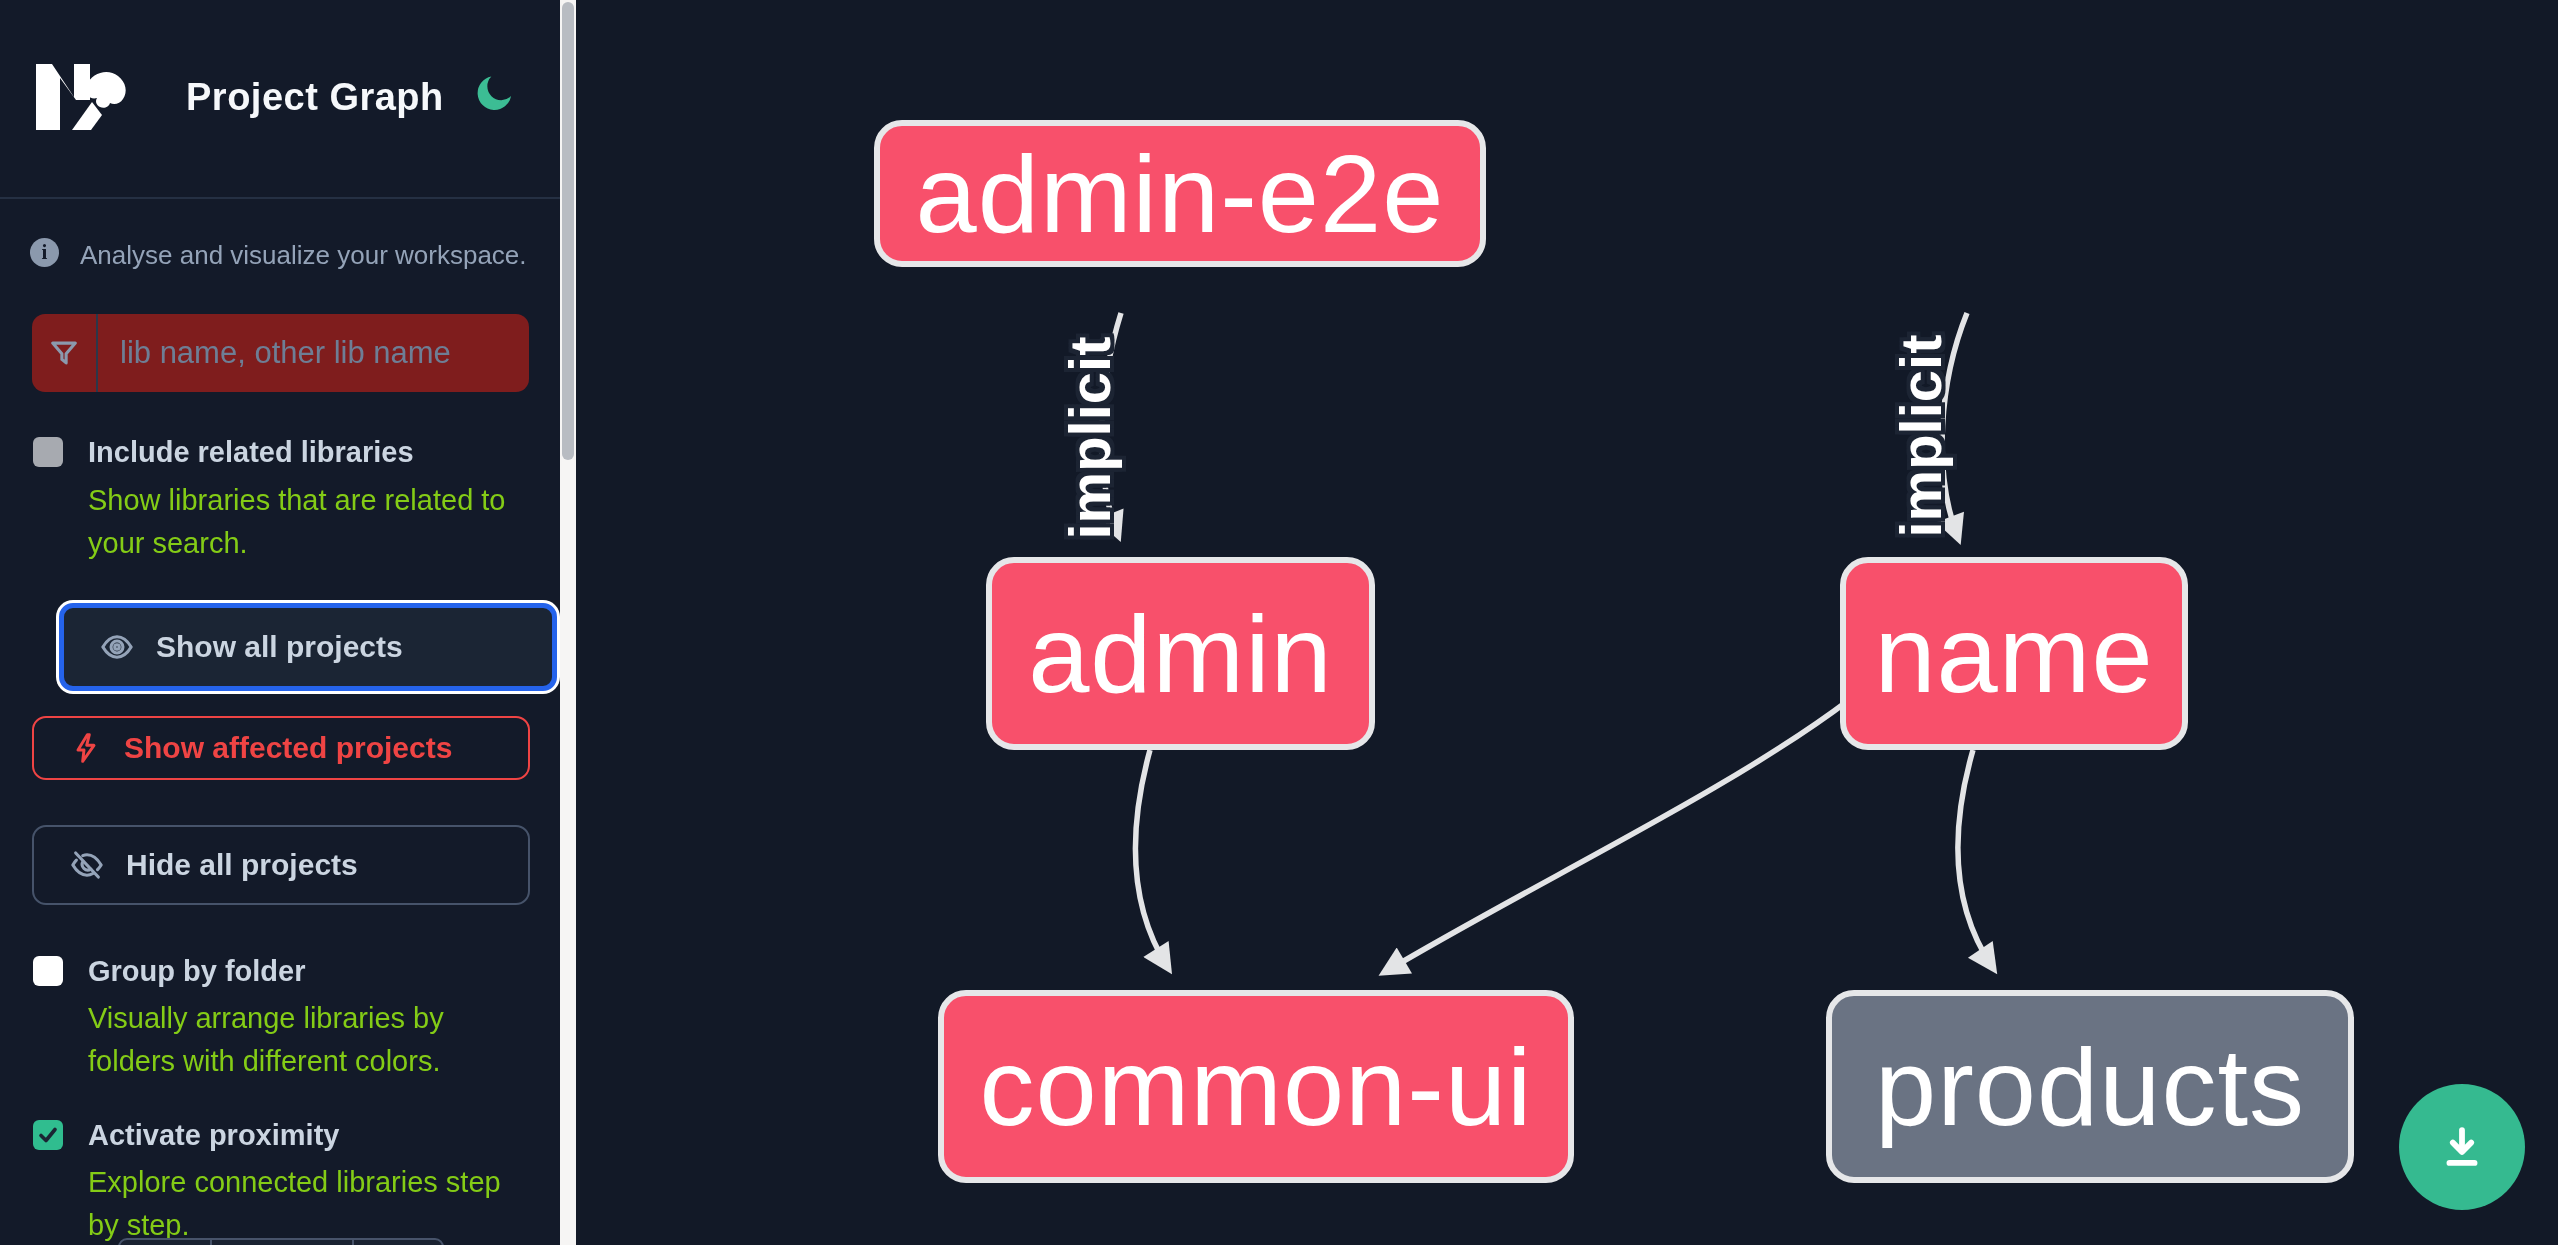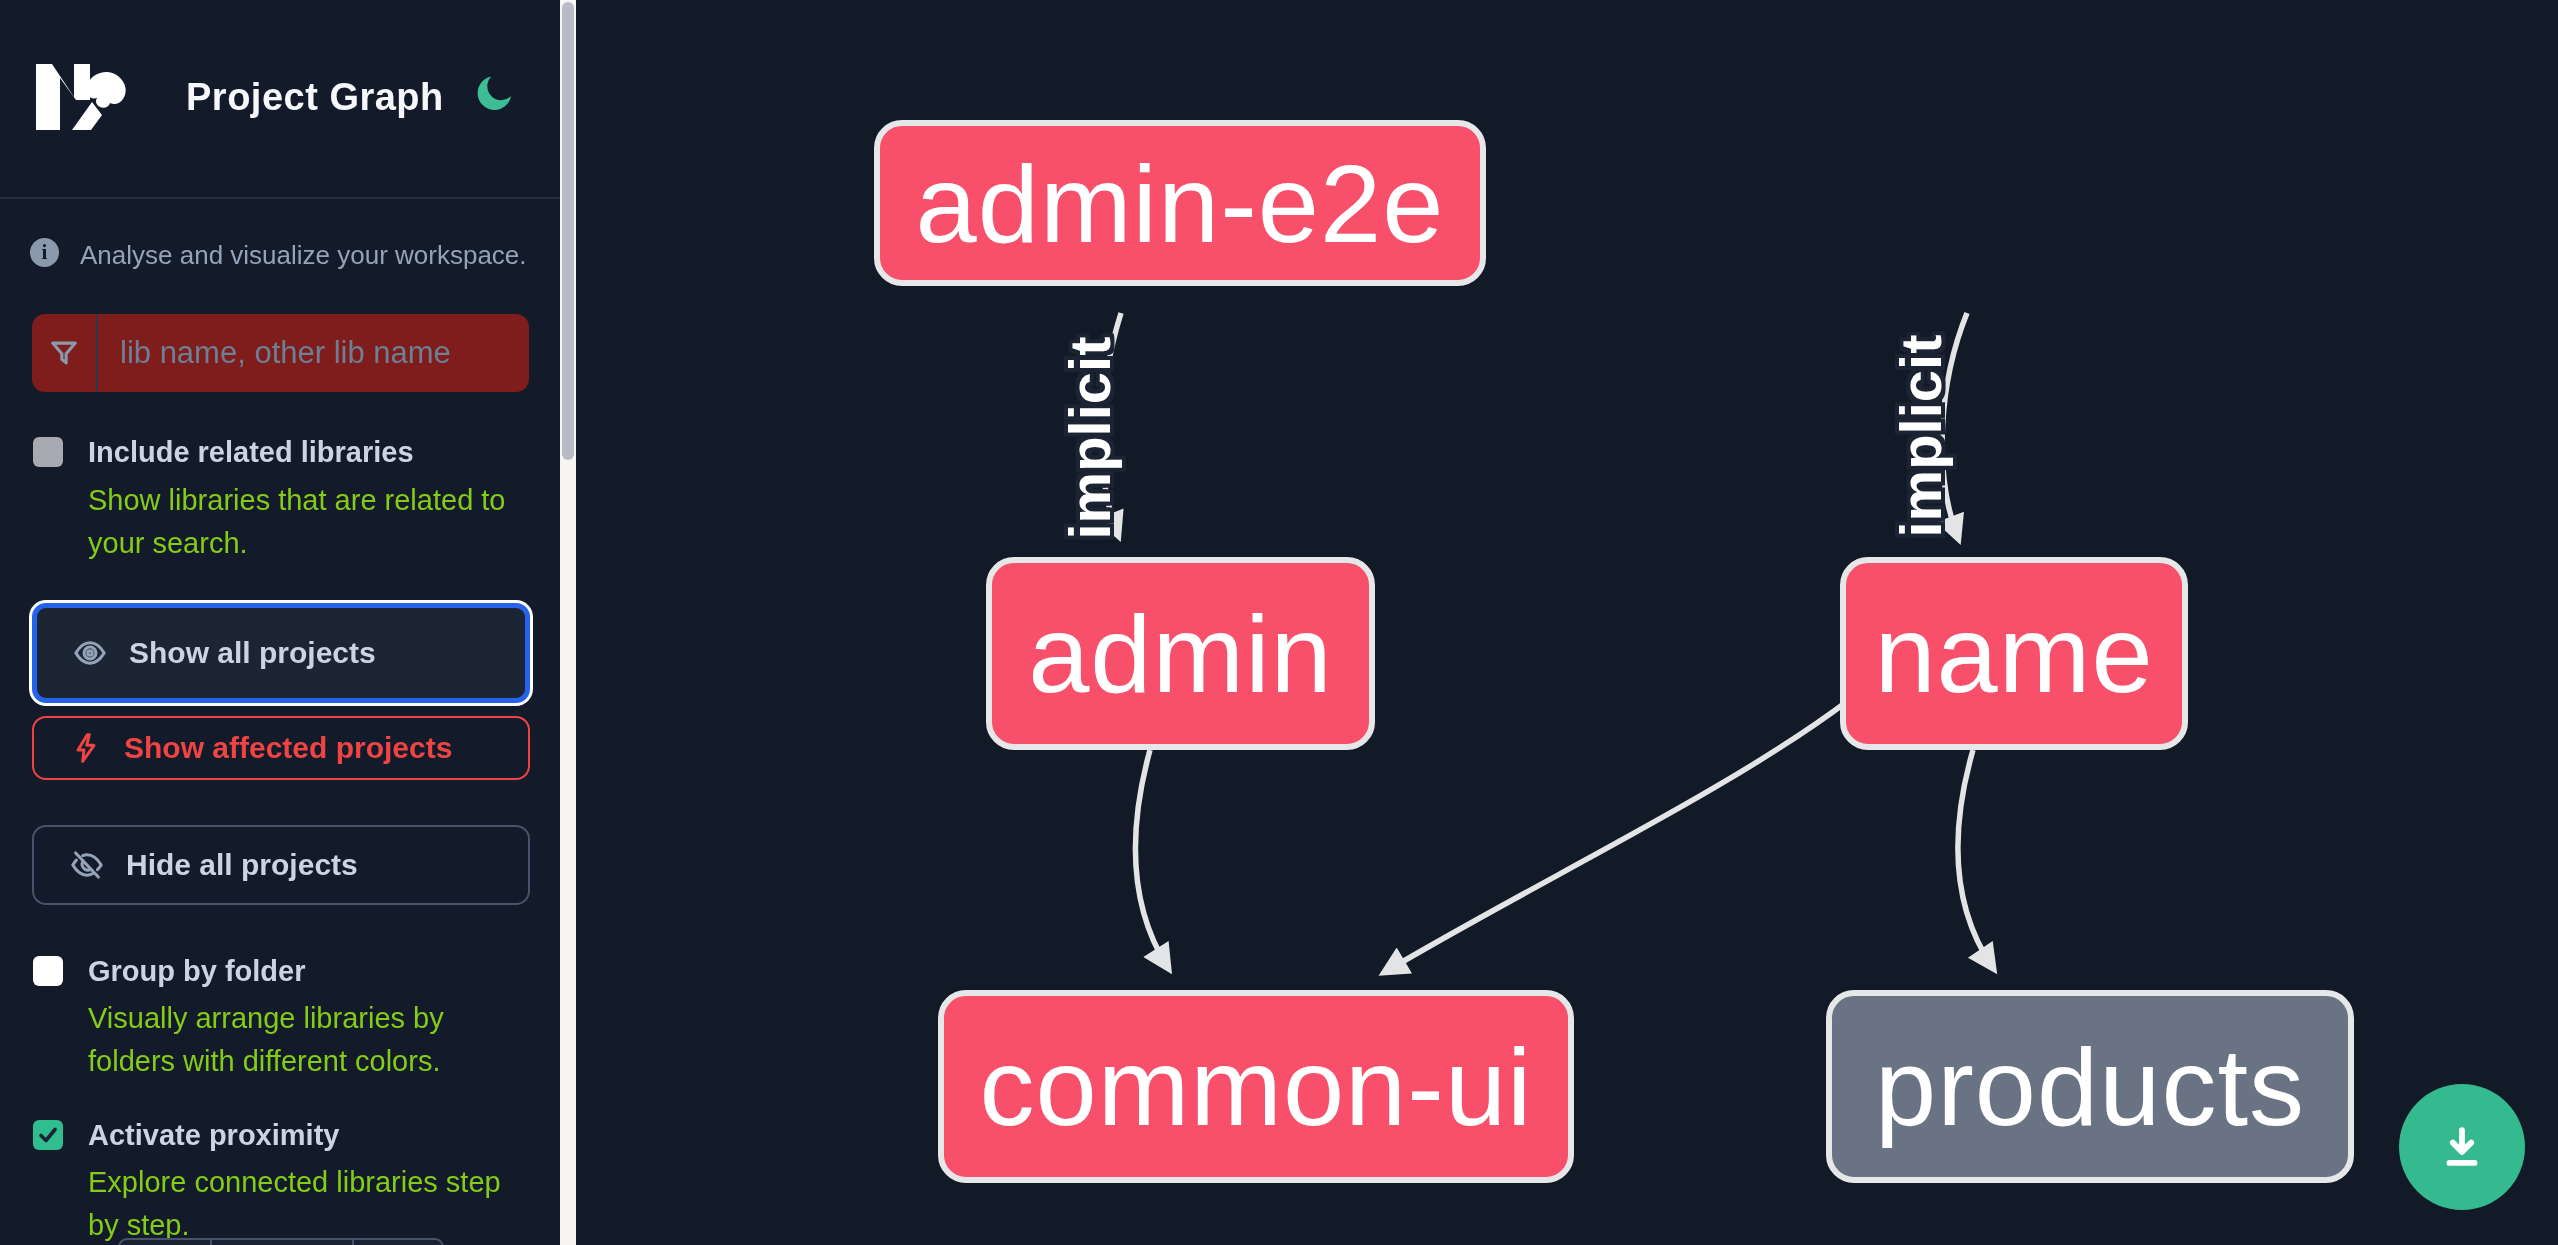--- a/index.html
+++ b/index.html
@@ -31,21 +31,21 @@
   .checkbox { position:absolute; left:0; top:0; width:30px; height:30px; border-radius:6px; }
   .cb-gray  { background:#a7aab0; }
   .cb-white { background:#ffffff; }
   .cb-green { background:#30bd8f; display:flex; align-items:center; justify-content:center; }
   .check-label { position:absolute; left:55px; top:0px; font-size:29px; font-weight:700; color:#cbd5e1; line-height:30px; white-space:nowrap; }
   .check-desc  { position:absolute; left:55px; width:448px; font-size:29px; color:#84cc16; line-height:43px; }
 
   .side-btn { position:absolute; left:32px; width:498px; display:flex; align-items:center; gap:22px;
               padding-left:36px; border-radius:14px; background:transparent; cursor:pointer; }
   .btn-label { font-size:30px; font-weight:600; color:#cbd5e1; white-space:nowrap; }
-  .btn-blue { height:100px; background:#1b2534; border:5px solid #2563eb; box-shadow:0 0 0 3px #ffffff; }
+  .btn-blue { height:88px; background:#1b2534; border:5px solid #2563eb; box-shadow:0 0 0 3px #ffffff;margin-left:27px; }
   .btn-red  { height:64px; border:2px solid #ef4444; }
   .btn-red .btn-label { color:#ef4444; }
   .btn-plain{ height:80px; border:2px solid #46536a; }
 
   .partial-seg { position:absolute; left:118px; top:1238px; width:326px; height:14px; background:#1a2231;
                  border:2px solid #47536a; border-radius:9px 9px 0 0; }
   .partial-seg .seg-div { position:absolute; top:0; width:2px; height:12px; background:#47536a; }
 
   
   .graph-area { position:absolute; left:576px; top:0; width:1982px; height:1245px; background:#121927; }
@@ -170,21 +170,21 @@
         <path d="M0,0 L10,5 L0,10 Z" fill="#e3e4e6"></path>
       </marker>
     </defs>
   <path d="M1121,313 C1100,380 1092,470 1118,535" class="edge" marker-end="url(#arrow)"></path>
       <path d="M1967,313 C1940,380 1932,470 1958,538" class="edge" marker-end="url(#arrow)"></path>
       <path d="M1150,750 C1128,830 1128,905 1168,968" class="edge" marker-end="url(#arrow)"></path>
       <path d="M1849,700 C1730,790 1540,880 1385,972" class="edge" marker-end="url(#arrow)"></path>
       <path d="M1973,750 C1950,830 1950,905 1993,968" class="edge" marker-end="url(#arrow)"></path>
     </svg>
 
-<div class="node node-pink" style="left: 298px; top: 120px; width: 612px; height: 166px;">admin-e2e</div>
+<div class="node node-pink" style="left: 298px; top: 120px; width: 612px; height: 147px;">admin-e2e</div>
     <div class="node node-pink" style="left: 410px; top: 557px; width: 389px; height: 193px;">admin</div>
     <div class="node node-pink" style="left: 1264px; top: 557px; width: 348px; height: 193px;">name</div>
     <div class="node node-pink" style="left: 362px; top: 990px; width: 636px; height: 193px;">common-ui</div>
     <div class="node node-gray" style="left: 1250px; top: 990px; width: 528px; height: 193px;">products</div>
     <div class="edge-label" style="left: 513px; top: 438px;">implicit</div>
     <div class="edge-label" style="left: 1344px; top: 436px;">implicit</div>
   </div>
 
 <div class="fab">
   <svg width="58" height="58" viewBox="0 0 24 24">

